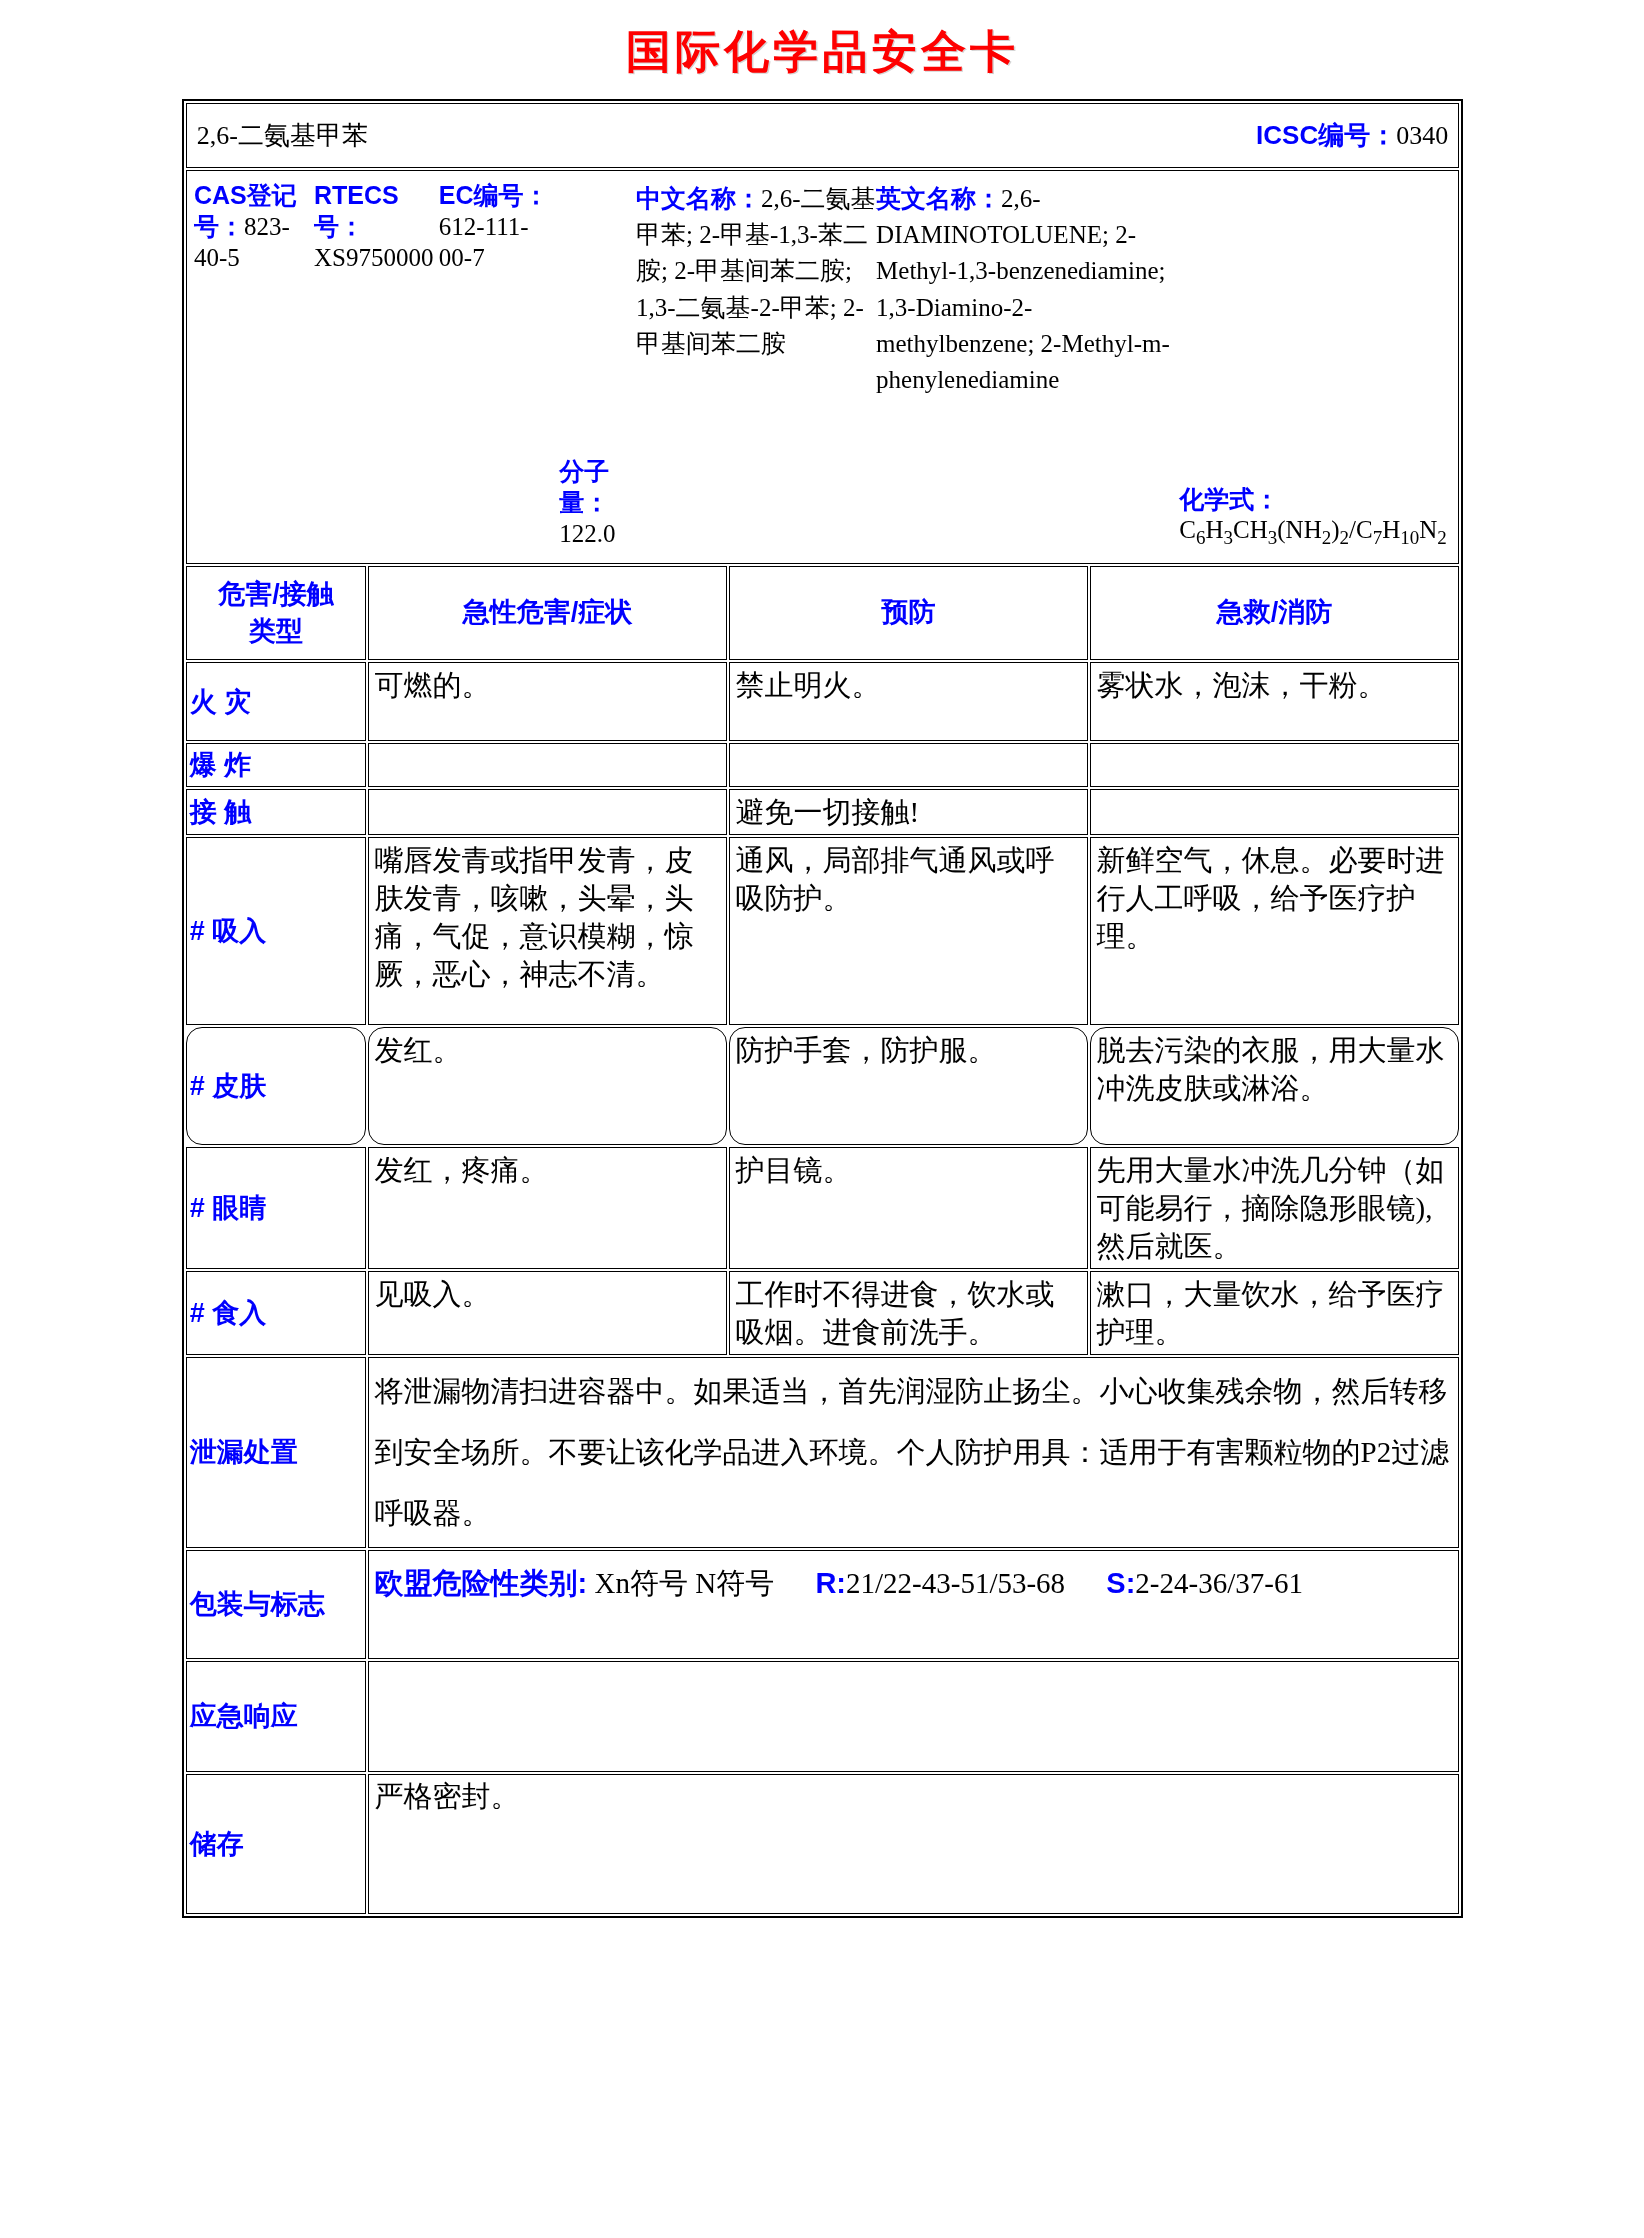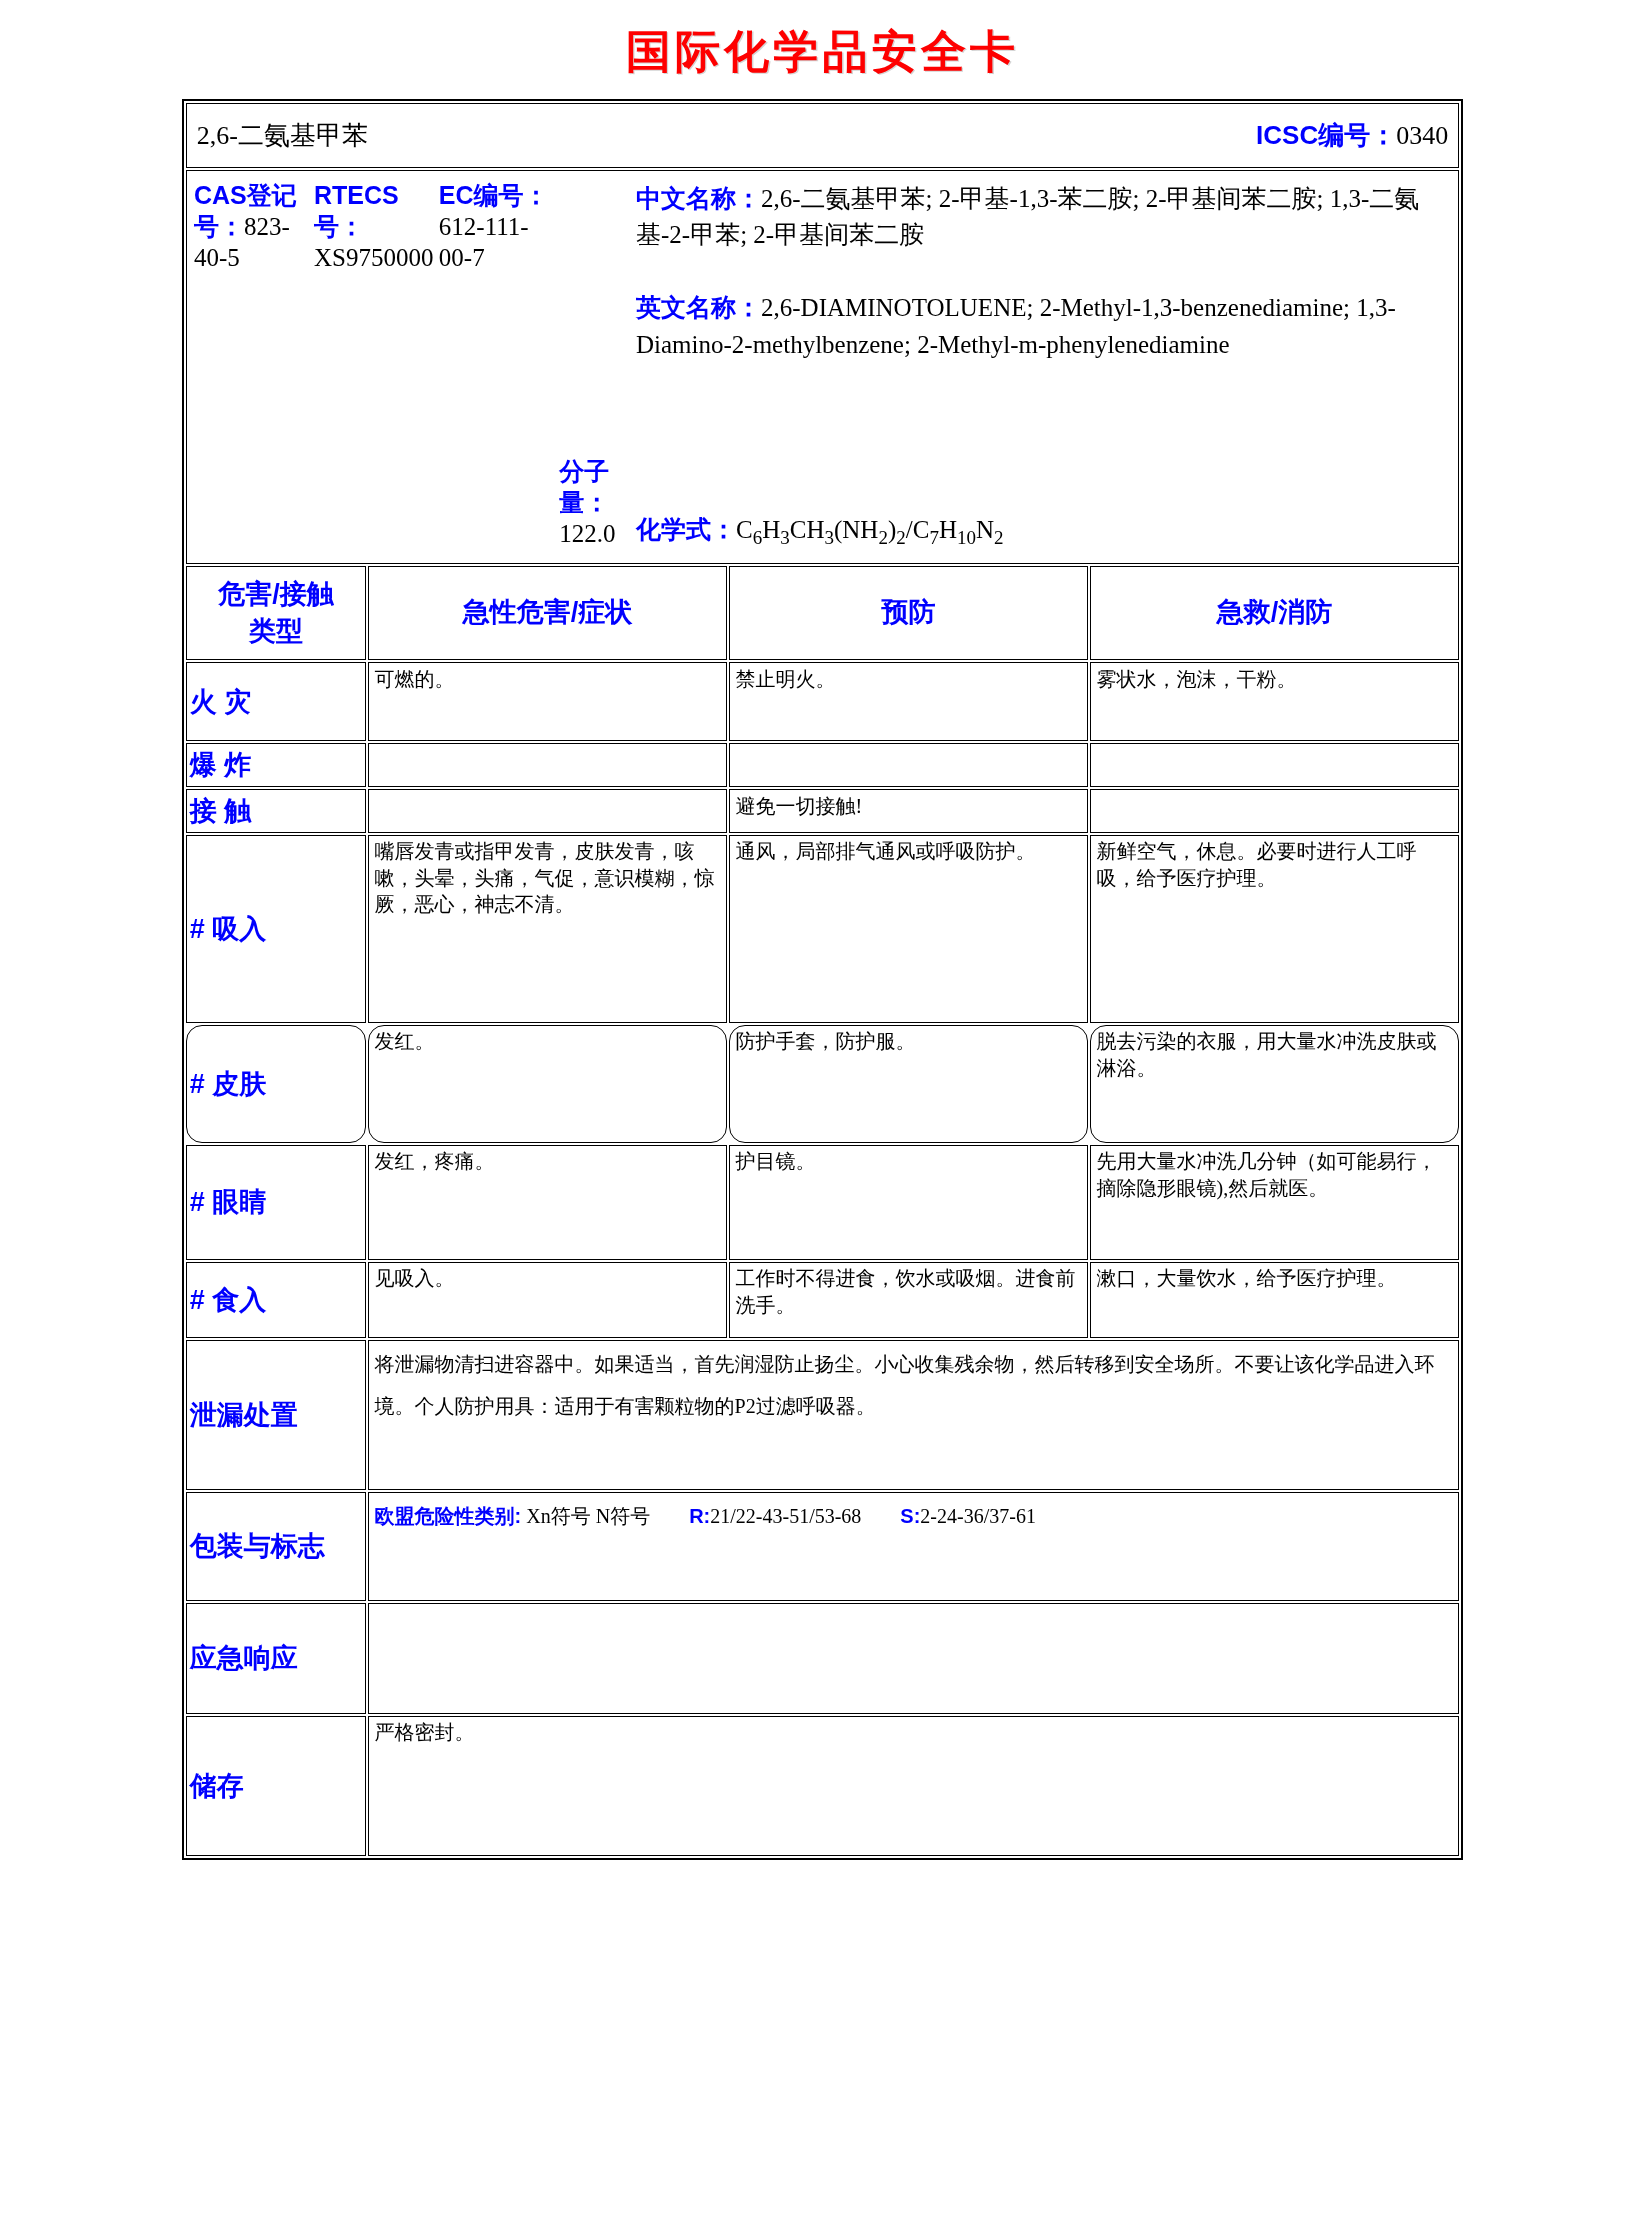--- a/index.html
+++ b/index.html
@@ -43,21 +43,21 @@
   .val { color: #000; }
 
   
   .r-name td { height: 65px; vertical-align: middle; padding: 0 9.8px; }
   .name-flex { display: flex; justify-content: space-between; align-items: center; font-size: 26px; }
 
   
   .r-info td { height: 394px; vertical-align: top; padding: 8.4px 7px 9.8px 7px; }
   .info-flex { display: flex; height: 100%; }
   .info-left { width: 442px; display: flex; }
-  .info-right { flex: 1; display: flex; flex-direction: column; padding-right: 4.2px; }
+  .info-right { flex: 1; display: flex; flex-direction: row; padding-right: 4.2px; }
   .id-line { font-size: 25px; margin-bottom: 18px; line-height: 1.25; }
   .mw-line { margin-top: auto; margin-bottom: 4.2px; }
   .names-p { font-size: 25px; line-height: 1.45; margin-bottom: 36px; }
   .formula-line { margin-top: auto; margin-bottom: 4.2px; font-size: 25px; }
   .formula-line sub { font-size: 19px; }
 
   
   .r-head th {
     height: 94px; vertical-align: middle; text-align: center;
     font-family: "Liberation Sans", "DejaVu Sans", sans-serif;
@@ -65,21 +65,21 @@
     white-space: pre-line; line-height: 1.4;
   }
 
   
   .type-cell {
     vertical-align: middle; text-align: left;
     font-family: "Liberation Sans", "DejaVu Sans", sans-serif;
     font-weight: bold; font-size: 27px; color: #0000fe;
     padding: 2.8px;
   }
-  .body-cell { vertical-align: top; text-align: left; font-size: 20px; line-height: 1.32; padding: 2.8px 5.6px; }
+  .body-cell { vertical-align: top; text-align: left; font-size: 29px; line-height: 1.32; padding: 2.8px 5.6px; }
   .row-fire   td { height: 79px; }
   .row-expl   td { height: 42px; }
   .row-contact td { height: 42px; }
   .row-inhale td { height: 188px; }
   .row-skin   td { height: 118px; border-radius: 16px; }
   .row-eyes   td { height: 115px; }
   .row-ingest td { height: 76px; }
   .row-spill  td { height: 150px; }
   .row-pack   td { height: 109px; }
   .row-emer   td { height: 111px; }

